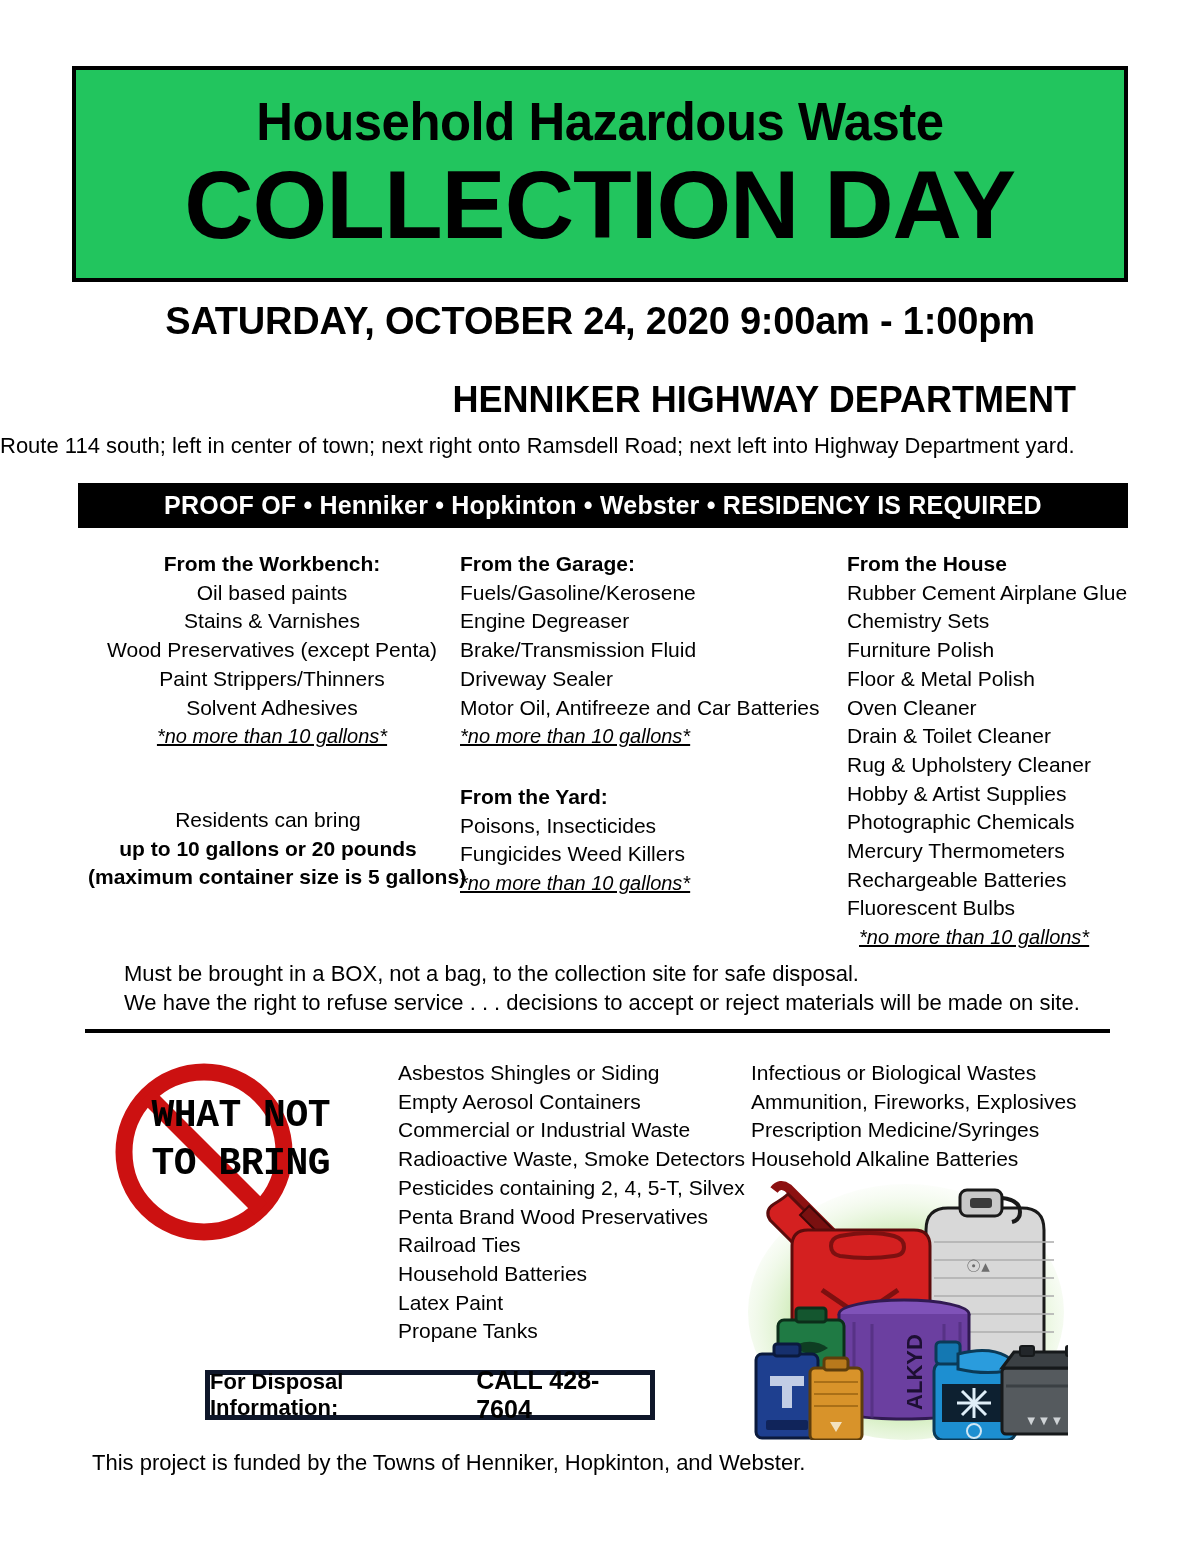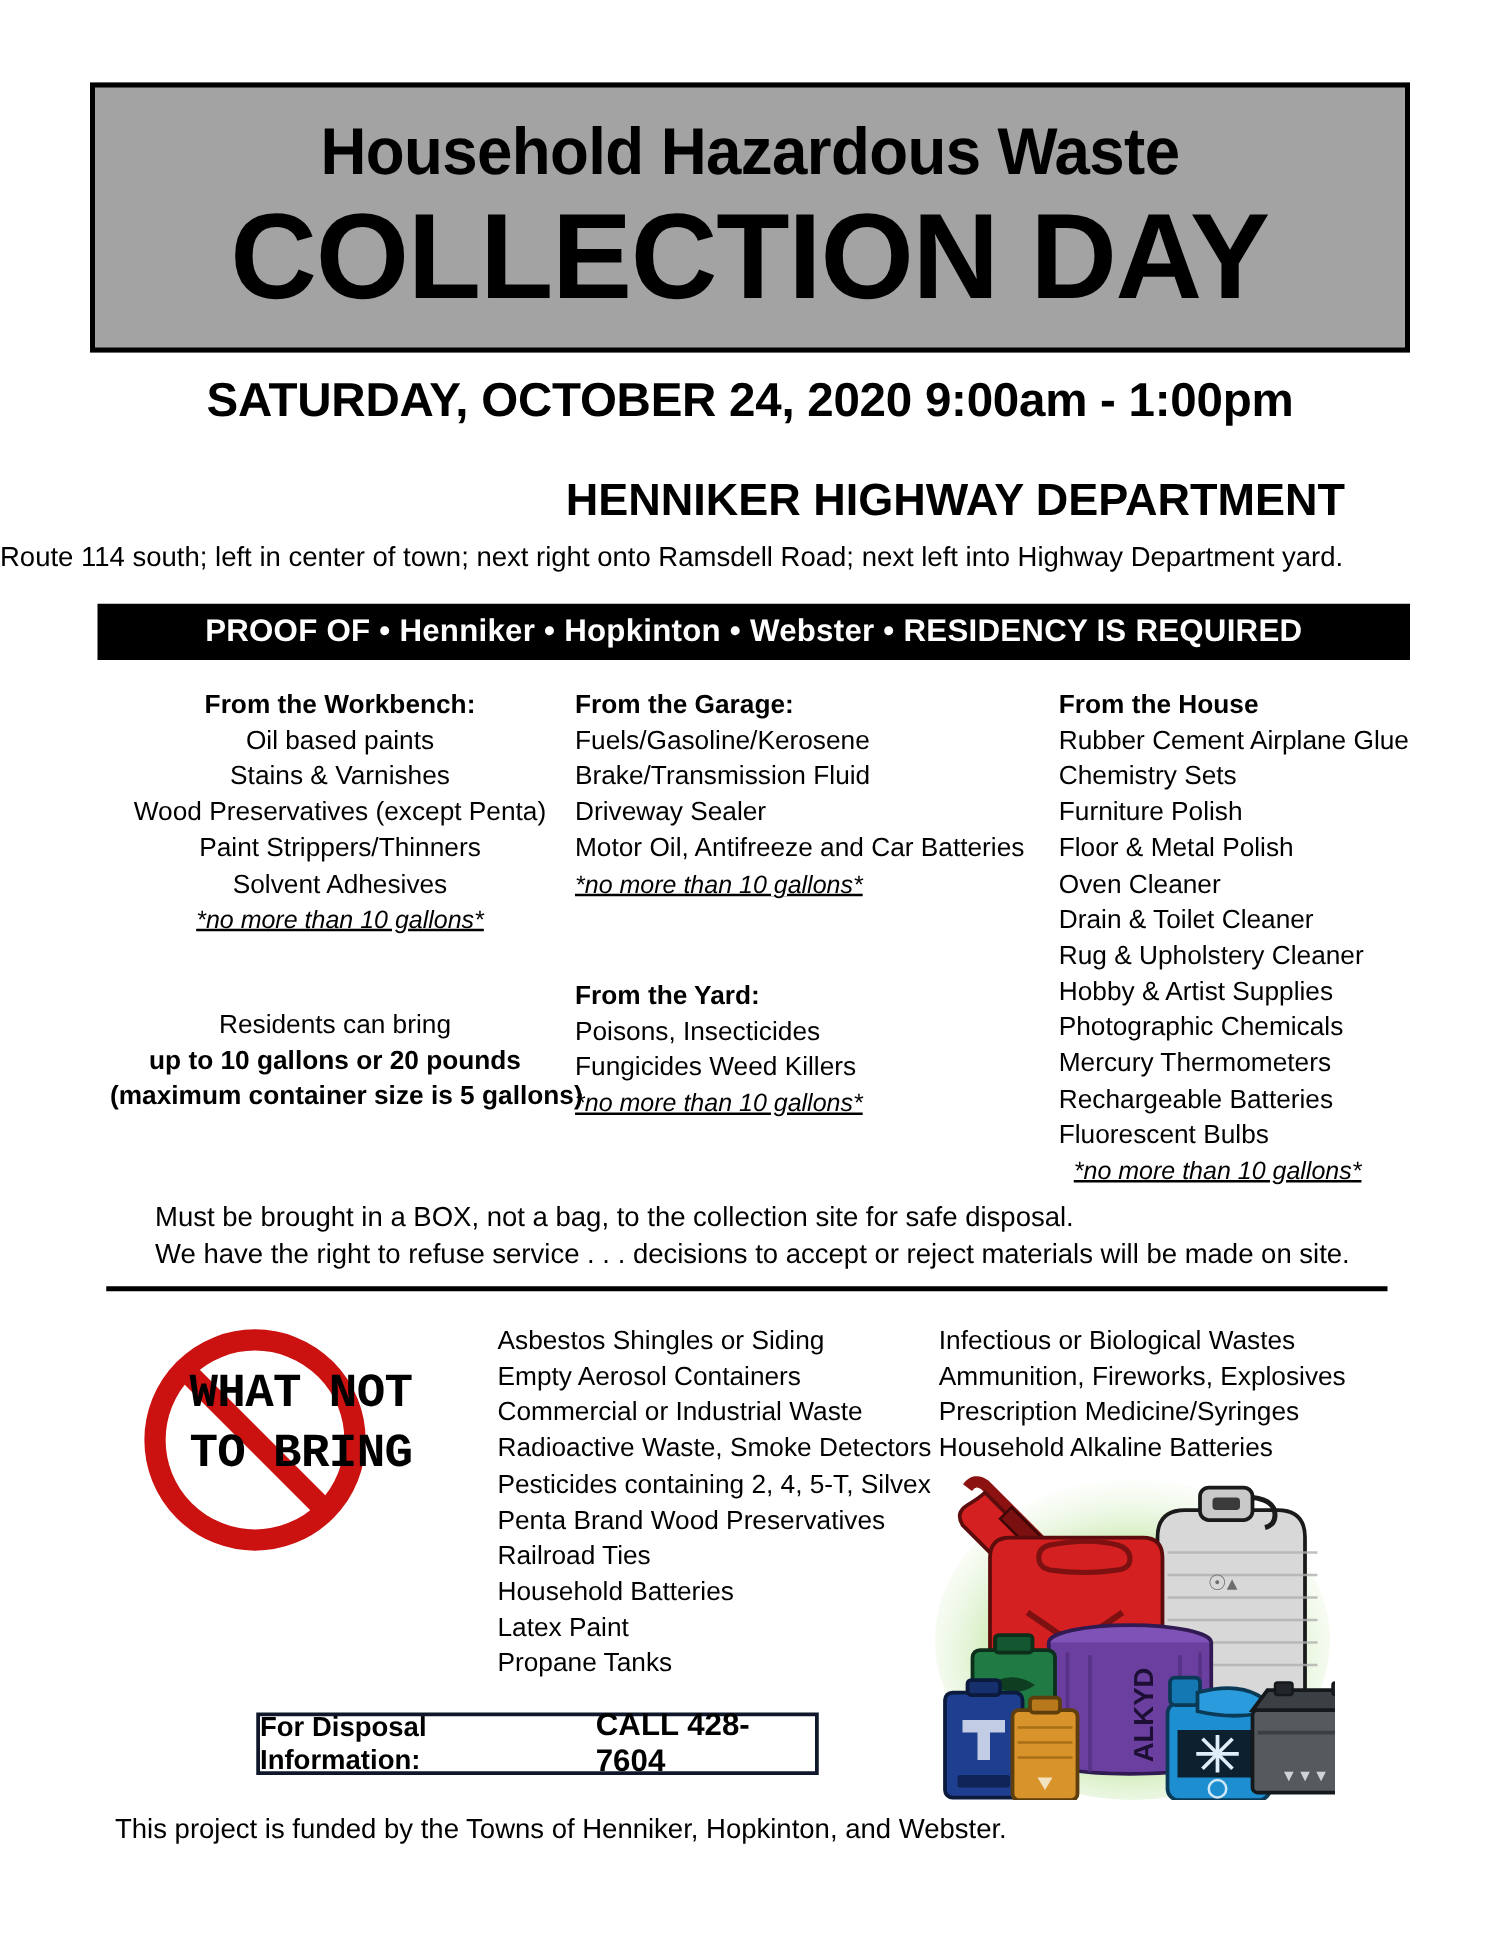--- a/index.html
+++ b/index.html
@@ -20,21 +20,21 @@
     overflow: hidden;
   }
 
   
   .header-box {
     position: absolute;
     left: 72px;
     top: 66px;
     width: 1056px;
     height: 216px;
-    background: #a3a3a3;
+    background: #22c55e;
     border: 4px solid #000000;
     box-sizing: border-box;
     display: flex;
     flex-direction: column;
     align-items: center;
     justify-content: center;
     text-align: right;
   }
   .title-small {
     font-family: "Liberation Sans Narrow", "Liberation Sans", sans-serif;
@@ -262,21 +262,21 @@
     height: 268px;
   }
 
   
   .phone-box {
     position: absolute;
     left: 205px;
     top: 1370px;
     width: 450px;
     height: 50px;
-    border: 3px solid #0f172a;
+    border: 5px solid #0f172a;
     box-sizing: border-box;
     display: flex;
     align-items: center;
     justify-content: center;
   }
   .phone-label {
     font-family: "Liberation Sans Narrow", "Liberation Sans", sans-serif;
     font-weight: bold;
     font-size: 22px;
   }
@@ -327,20 +327,21 @@
 
   <div class="residents-block">
     <div class="residents-line1">Residents can bring</div>
     <div class="residents-line2">up to 10 gallons or 20 pounds</div>
     <div class="residents-line3">(maximum container size is 5 gallons)</div>
   </div>
 
   <div class="col-garage">
     <div class="cat-head">From the Garage:</div>
     <div class="cat-item">Fuels/Gasoline/Kerosene</div>
+    <div class="cat-item">Engine Degreaser</div>
     <div class="cat-item">Brake/Transmission Fluid</div>
     <div class="cat-item">Driveway Sealer</div>
     <div class="cat-item">Motor Oil, Antifreeze and Car Batteries</div>
     <div><span class="gallons-note">*no more than 10 gallons*</span></div>
   </div>
 
   <div class="col-yard">
     <div class="cat-head">From the Yard:</div>
     <div class="cat-item">Poisons, Insecticides</div>
     <div class="cat-item">Fungicides Weed Killers</div>

